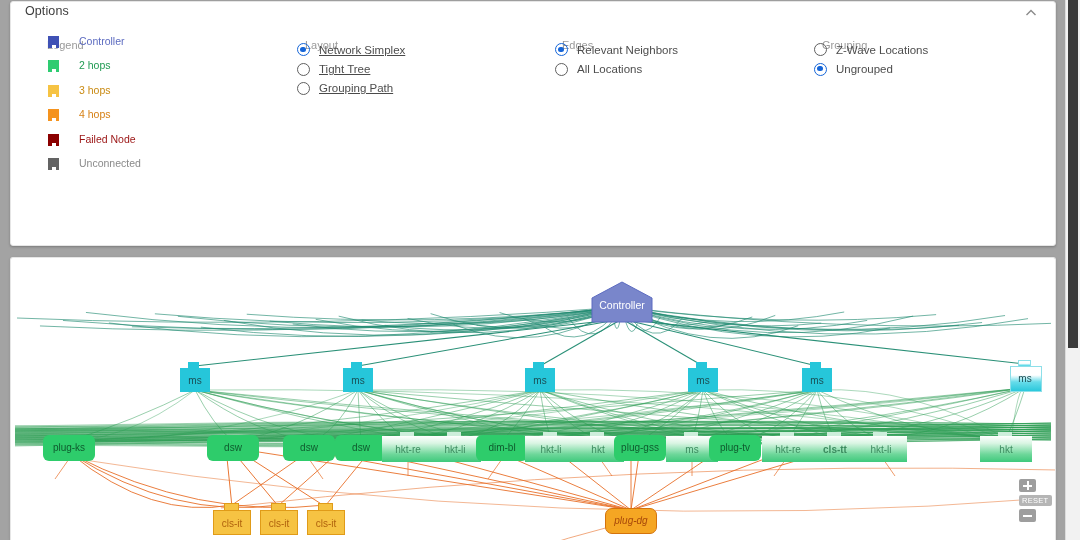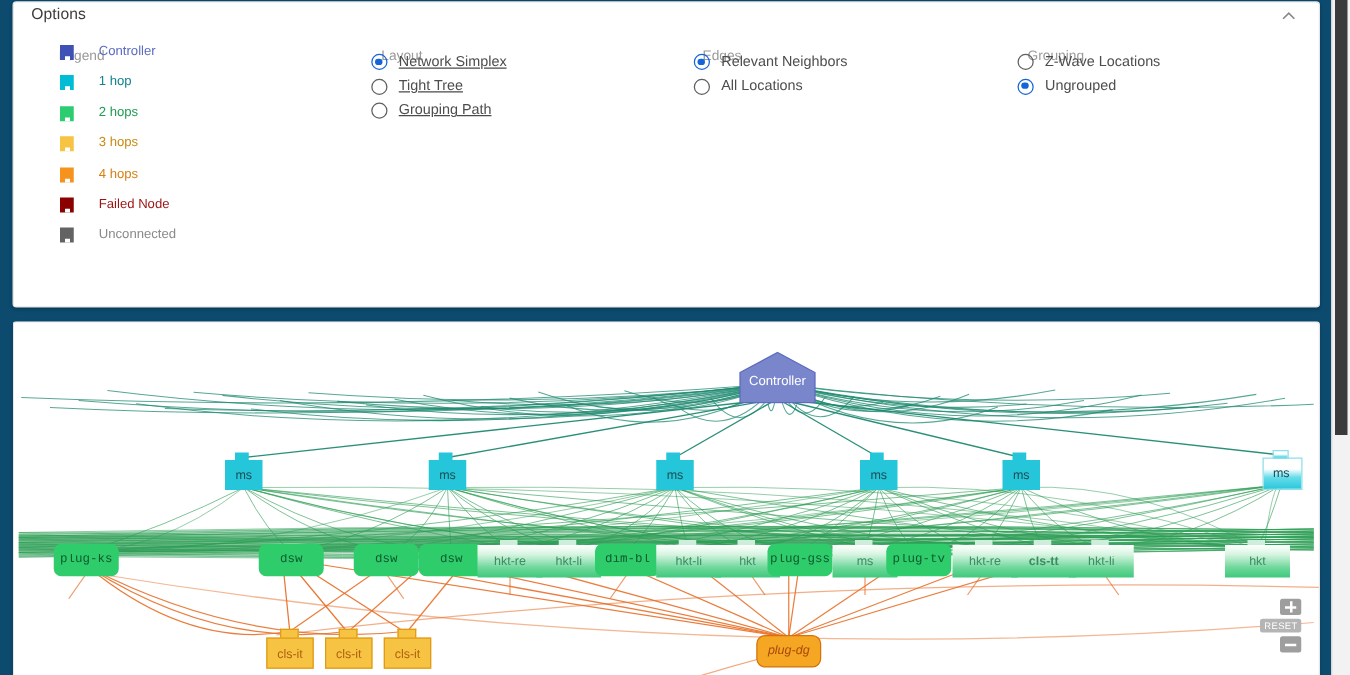--- a/index.html
+++ b/index.html
@@ -6,21 +6,21 @@
   body{
     width:1080px;height:540px;overflow:hidden;
     background:#eeeeee;
     font-family:"Liberation Sans", sans-serif;
     font-size:12px;color:#4a4a4a;
     position:relative;
   }
   
   #page{
     position:absolute;left:0;top:0;width:1066px;height:540px;
-    background:#0c4a6e;overflow:hidden;
+    background:#a3a3a3;overflow:hidden;
   }
   
   #page-scrollbar{
     position:absolute;right:0;top:0;width:14px;height:540px;
     background:#f2f2f2;border-left:1px solid #dcdcdc;
   }
   #page-scrollbar .thumb{
     position:absolute;left:2px;top:0;width:10px;height:348px;
     background:#3a3a3a;border-radius:0;
   }
@@ -118,21 +118,21 @@
     position:absolute;left:8px;top:0;width:11px;height:7px;
     background:#26c6da;
   }
   .n-ms .lbl{color:#1a4f56;top:62%;}
   .n-ms.faded .body,.n-ms.faded .tab{
     background:linear-gradient(#ffffff 0%,#ffffff 34%,#67dcea 62%,#2bc8dc 100%);
     border:1px solid #8ddfe9;
   }
 
   
-  .n-gr{width:52px;height:26px;font-family:Liberation Mono, monospace;}
+  .n-gr{width:52px;height:26px;}
   .n-gr .body{
     position:absolute;left:0;top:0;width:52px;height:26px;
     background:#2ecc6b;border-radius:6px;
   }
   .n-gr .lbl{color:#0f5b2e;}
   
   .n-gf{width:52px;height:30px;}
   .n-gf .body{
     position:absolute;left:0;top:4px;width:52px;height:26px;
     background:linear-gradient(#ffffff 0%,#d9f5e3 28%,#6ed79a 70%,#3fc97c 100%);
@@ -159,21 +159,21 @@
   .n-og{width:52px;height:26px;}
   .n-og .body{
     position:absolute;left:0;top:0;width:52px;height:26px;
     background:#f5a623;border:1px solid #d4730c;border-radius:7px;box-sizing:border-box;
   }
   .n-og .lbl{color:#a8480a;font-style:italic;}
 
   
   #zoom-controls{
     position:absolute;right:14px;bottom:18px;width:22px;
-    display:flex;flex-direction:column;align-items:flex-end;
+    display:flex;flex-direction:column;align-items:flex-start;
   }
   .zbtn{
     width:17px;height:13px;background:#9e9e9e;border-radius:2px;
     position:relative;cursor:pointer;
   }
   .zbtn:before{
     content:"";position:absolute;left:4px;top:5.5px;width:9px;height:2px;background:#fff;
   }
   .zbtn.plus:after{
     content:"";position:absolute;left:7.5px;top:2px;width:2px;height:9px;background:#fff;
@@ -197,24 +197,20 @@
       <svg width="20" height="18" viewBox="0 0 20 18">
         <path d="M5.5 11 L10 6.5 L14.5 11" fill="none" stroke="#8a8a8a" stroke-width="1.4"></path>
       </svg>
     </div>
 
     <div class="col-title" style="left:36px;top:37px;">Legend</div>
     <div id="legend-col">
         <div class="legend-row">
           <span class="legend-sw" style="background:#3f51b5"></span>
           <span class="legend-lb" style="color:#5c6bc0">Controller</span>
-        </div>
-        <div class="legend-row">
-          <span class="legend-sw" style="background:#00bcd4"></span>
-          <span class="legend-lb" style="color:#12838f">1 hop</span>
         </div>
         <div class="legend-row">
           <span class="legend-sw" style="background:#2ecc71"></span>
           <span class="legend-lb" style="color:#1f9a52">2 hops</span>
         </div>
         <div class="legend-row">
           <span class="legend-sw" style="background:#f6c343"></span>
           <span class="legend-lb" style="color:#c98a12">3 hops</span>
         </div>
         <div class="legend-row">

